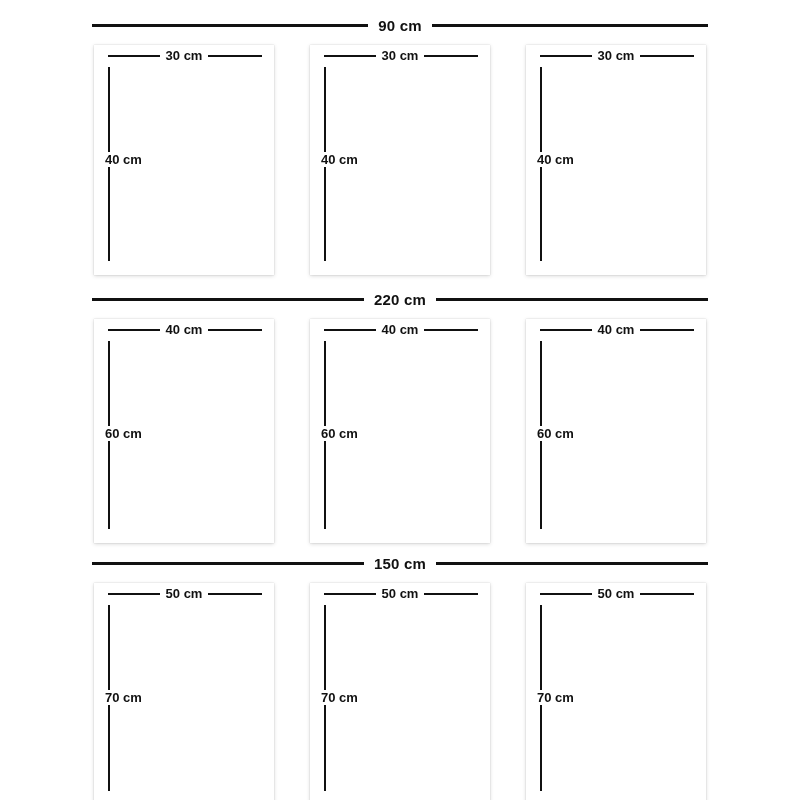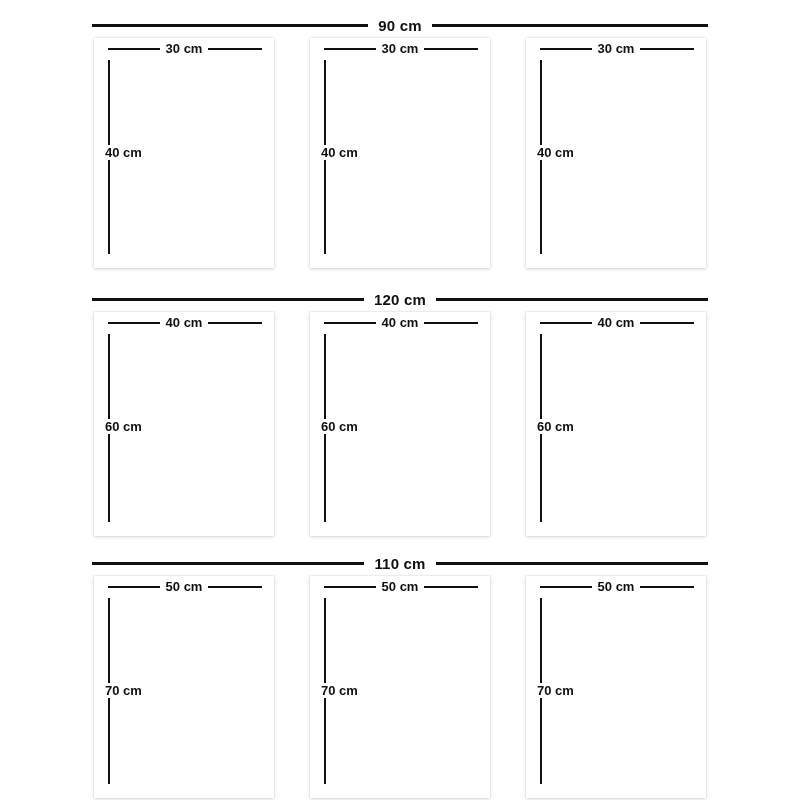--- a/index.html
+++ b/index.html
@@ -60,20 +60,21 @@
     display: flex;
     justify-content: center;
     gap: 36px;
   }
 
   .panel {
     position: relative;
     width: 180px;
     background: #ffffff;
     box-shadow: 0 1px 4px rgba(0,0,0,0.16), 0 0 1px rgba(0,0,0,0.22);
+    margin-top: 7px;
   }
 
   
   .w-rule {
     position: absolute;
     top: 10px;
     left: 14px;
     right: 12px;
     height: 2px;
     background: #111111;
@@ -160,21 +161,21 @@
         <div class="h-label" style="top:106px;">
           <span>40 cm</span>
         </div>
       </div>
     </div>
   </div>
 
   <div class="group" style="top:288px;">
     <div class="total-rule">
       <div class="line"></div>
-      <div class="total-label">120 cm</div>
+      <div class="total-label">220 cm</div>
       <div class="line"></div>
     </div>
 
     <div class="panels" style="top:24px;">
       <div class="panel" style="height:224px;">
         <div class="w-rule"></div>
         <div class="w-label">
           <span>40 cm</span>
         </div>
         <div class="h-rule"></div>
@@ -203,21 +204,21 @@
         <div class="h-label" style="top:106px;">
           <span>60 cm</span>
         </div>
       </div>
     </div>
   </div>
 
   <div class="group" style="top:552px;">
     <div class="total-rule">
       <div class="line"></div>
-      <div class="total-label">110 cm</div>
+      <div class="total-label">150 cm</div>
       <div class="line"></div>
     </div>
 
     <div class="panels" style="top:24px;text-decoration:underline;">
       <div class="panel" style="height:222px;">
         <div class="w-rule"></div>
         <div class="w-label">
           <span>50 cm</span>
         </div>
         <div class="h-rule"></div>

